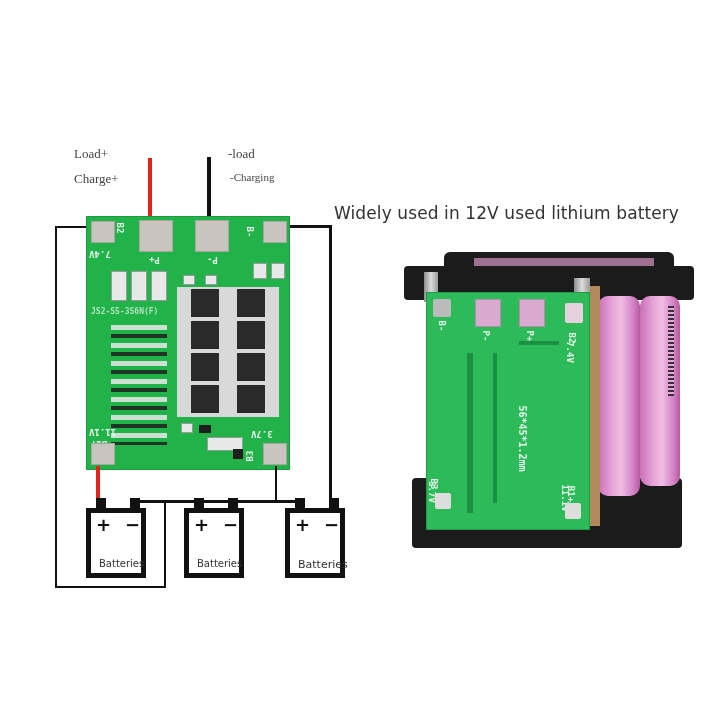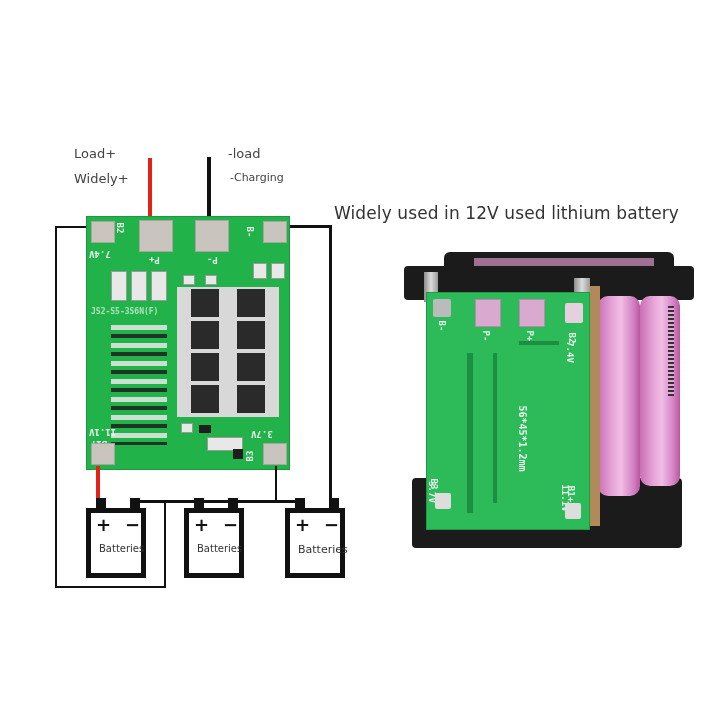--- a/index.html
+++ b/index.html
@@ -1,43 +1,43 @@
 <!DOCTYPE html>
 <html><head>
 <meta charset="utf-8">
 <style>
   html,body{margin:0;padding:0;background:#fff;}
   body{width:720px;height:720px;position:relative;overflow:hidden;font-family:"DejaVu Sans",sans-serif;}
   .abs{position:absolute;}
-  .lbl{color:#444;font-size:13px;}
+  .lbl{color:#444;font-size:13px;font-family:Liberation Serif, serif;}
   .headline{color:#333;font-size:17px;font-family:"DejaVu Sans",sans-serif;letter-spacing:0.1px;}
   .pcb{background:#22b24a;border:1px solid #1a9a3e;}
   .pad{background:#c9c4bd;border:1px solid #a9a59e;}
   .pcbtext{color:#e9f7ec;font-size:9px;font-family:"DejaVu Sans Mono",monospace;font-weight:bold;}
   .mosfet{background:#2a2a2a;}
   .tab{background:#d8d8d8;}
   .smd{background:#e8e8e8;border:1px solid #999;}
   .smdd{background:#1e1e1e;}
   .wire{background:#111;}
   .wirer{background:#e2231a;}
   .bat{border:5px solid #111;background:#fff;box-sizing:border-box;}
   .term{background:#111;}
-  .batlbl{font-size:10px;color:#333;}
+  .batlbl{font-size:10px;color:#333;margin-top:15px;}
   .sign{font-size:18px;font-weight:bold;color:#111;line-height:18px;}
   .cell{background:linear-gradient(90deg,#c96fb5 0%,#e7a6d9 35%,#f0bde4 55%,#d27fc2 85%,#b8589f 100%);border-radius:10px;}
   .holder{background:#1b1b1b;}
   .nickel{background:linear-gradient(90deg,#8c8c8c,#dcdcdc,#9a9a9a);}
   .pcb2{background:#2dbb5a;border:1px solid #1e9948;}
   .pad2{background:#d9a9cf;border:1px solid #b88aad;}
 </style>
 </head>
 <body>
 
 <div class="abs lbl" style="left:74px;top:146px;">Load+</div>
-<div class="abs lbl" style="left:74px;top:171px;">Widely+</div>
+<div class="abs lbl" style="left:74px;top:171px;">Charge+</div>
 <div class="abs lbl" style="left:228px;top:146px;">-load</div>
 <div class="abs lbl" style="left:230px;top:171px;font-size:11px;">-Charging</div>
 
 <div class="abs headline" style="left:334px;top:203px;">Widely used in 12V used lithium battery</div>
 
 <div class="abs wirer" style="left:148px;top:158px;width:4px;height:62px;"></div>
 <div class="abs wire" style="left:207px;top:157px;width:4px;height:63px;"></div>
 
 <div class="abs wire" style="left:55px;top:226px;width:40px;height:2px;"></div>
 <div class="abs wire" style="left:55px;top:226px;width:2px;height:362px;"></div>

